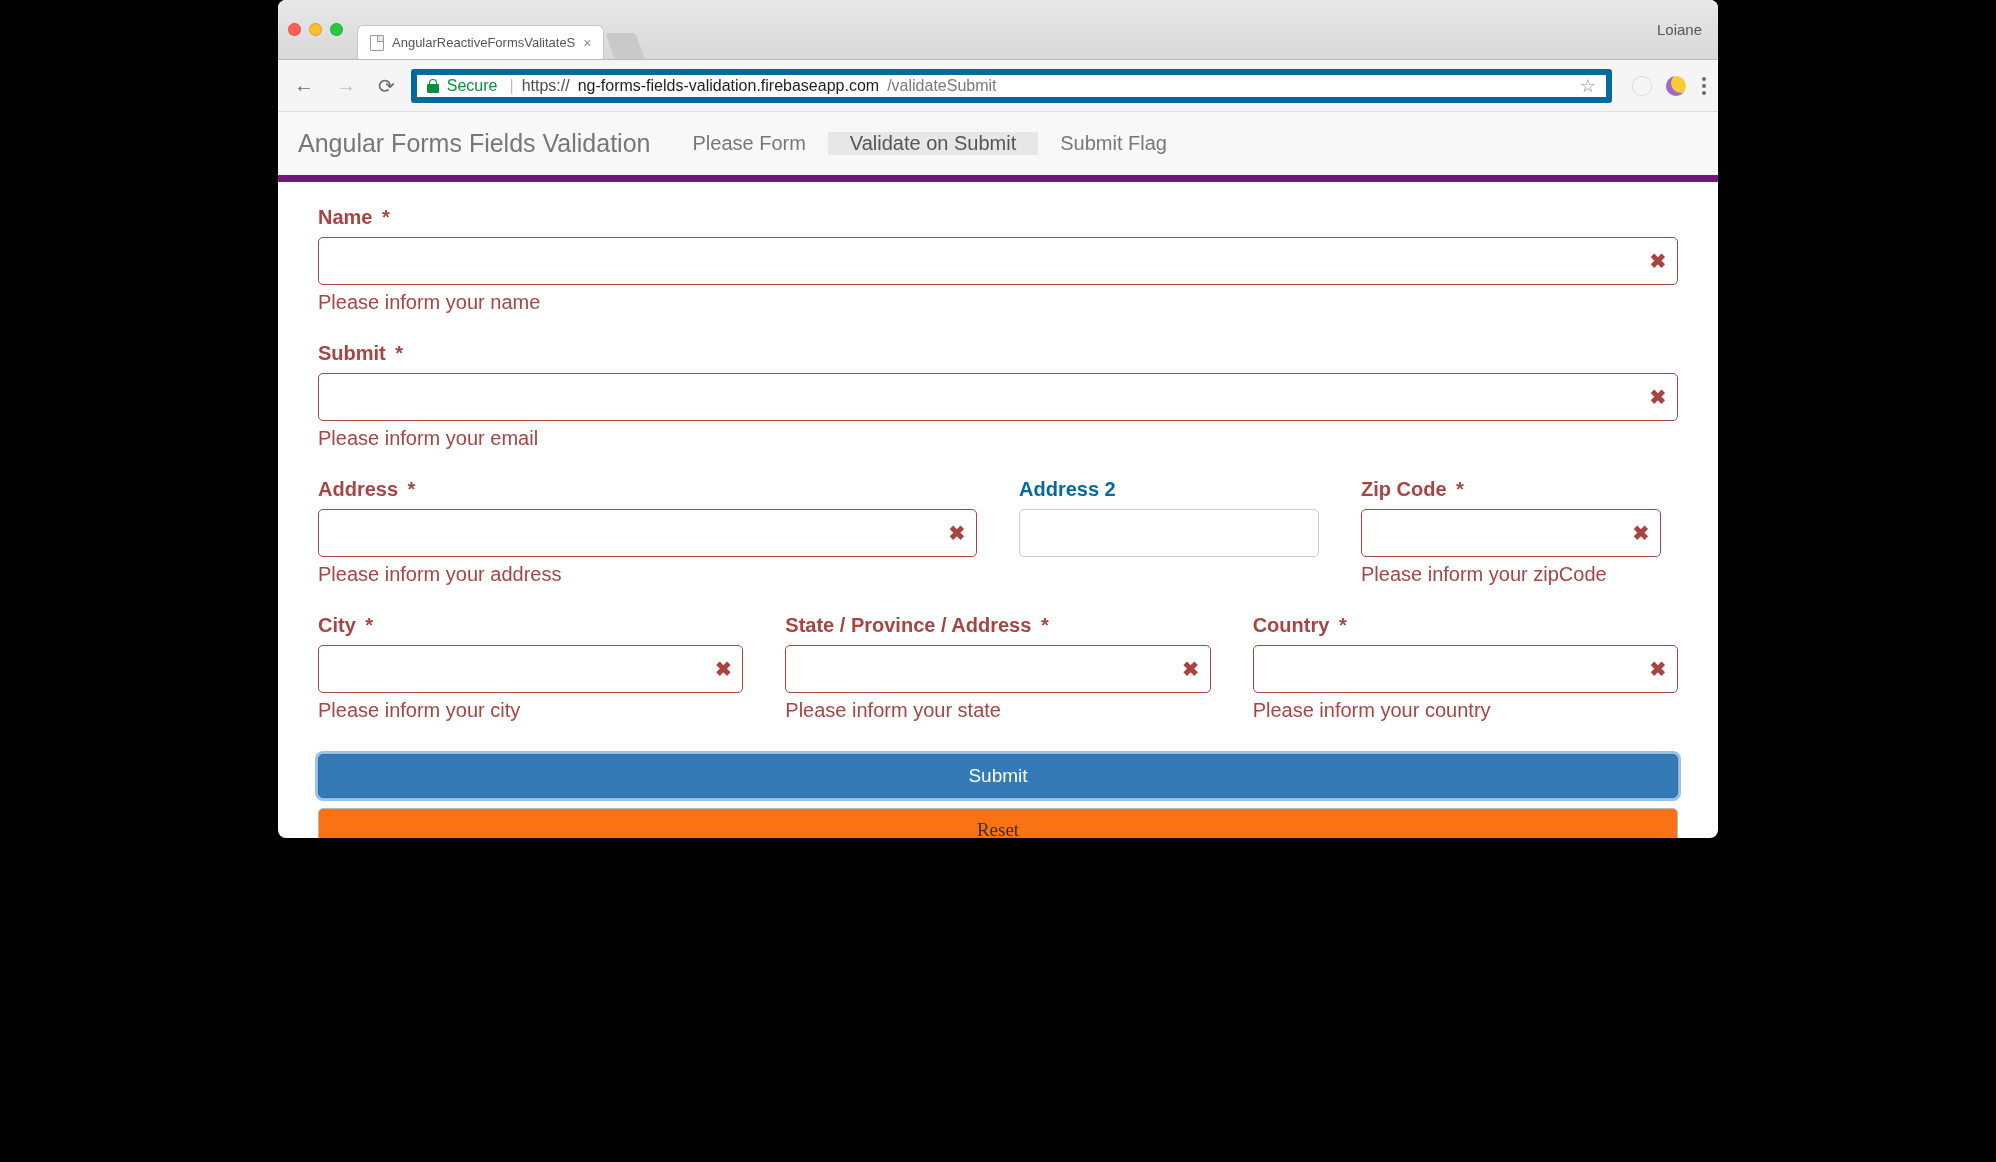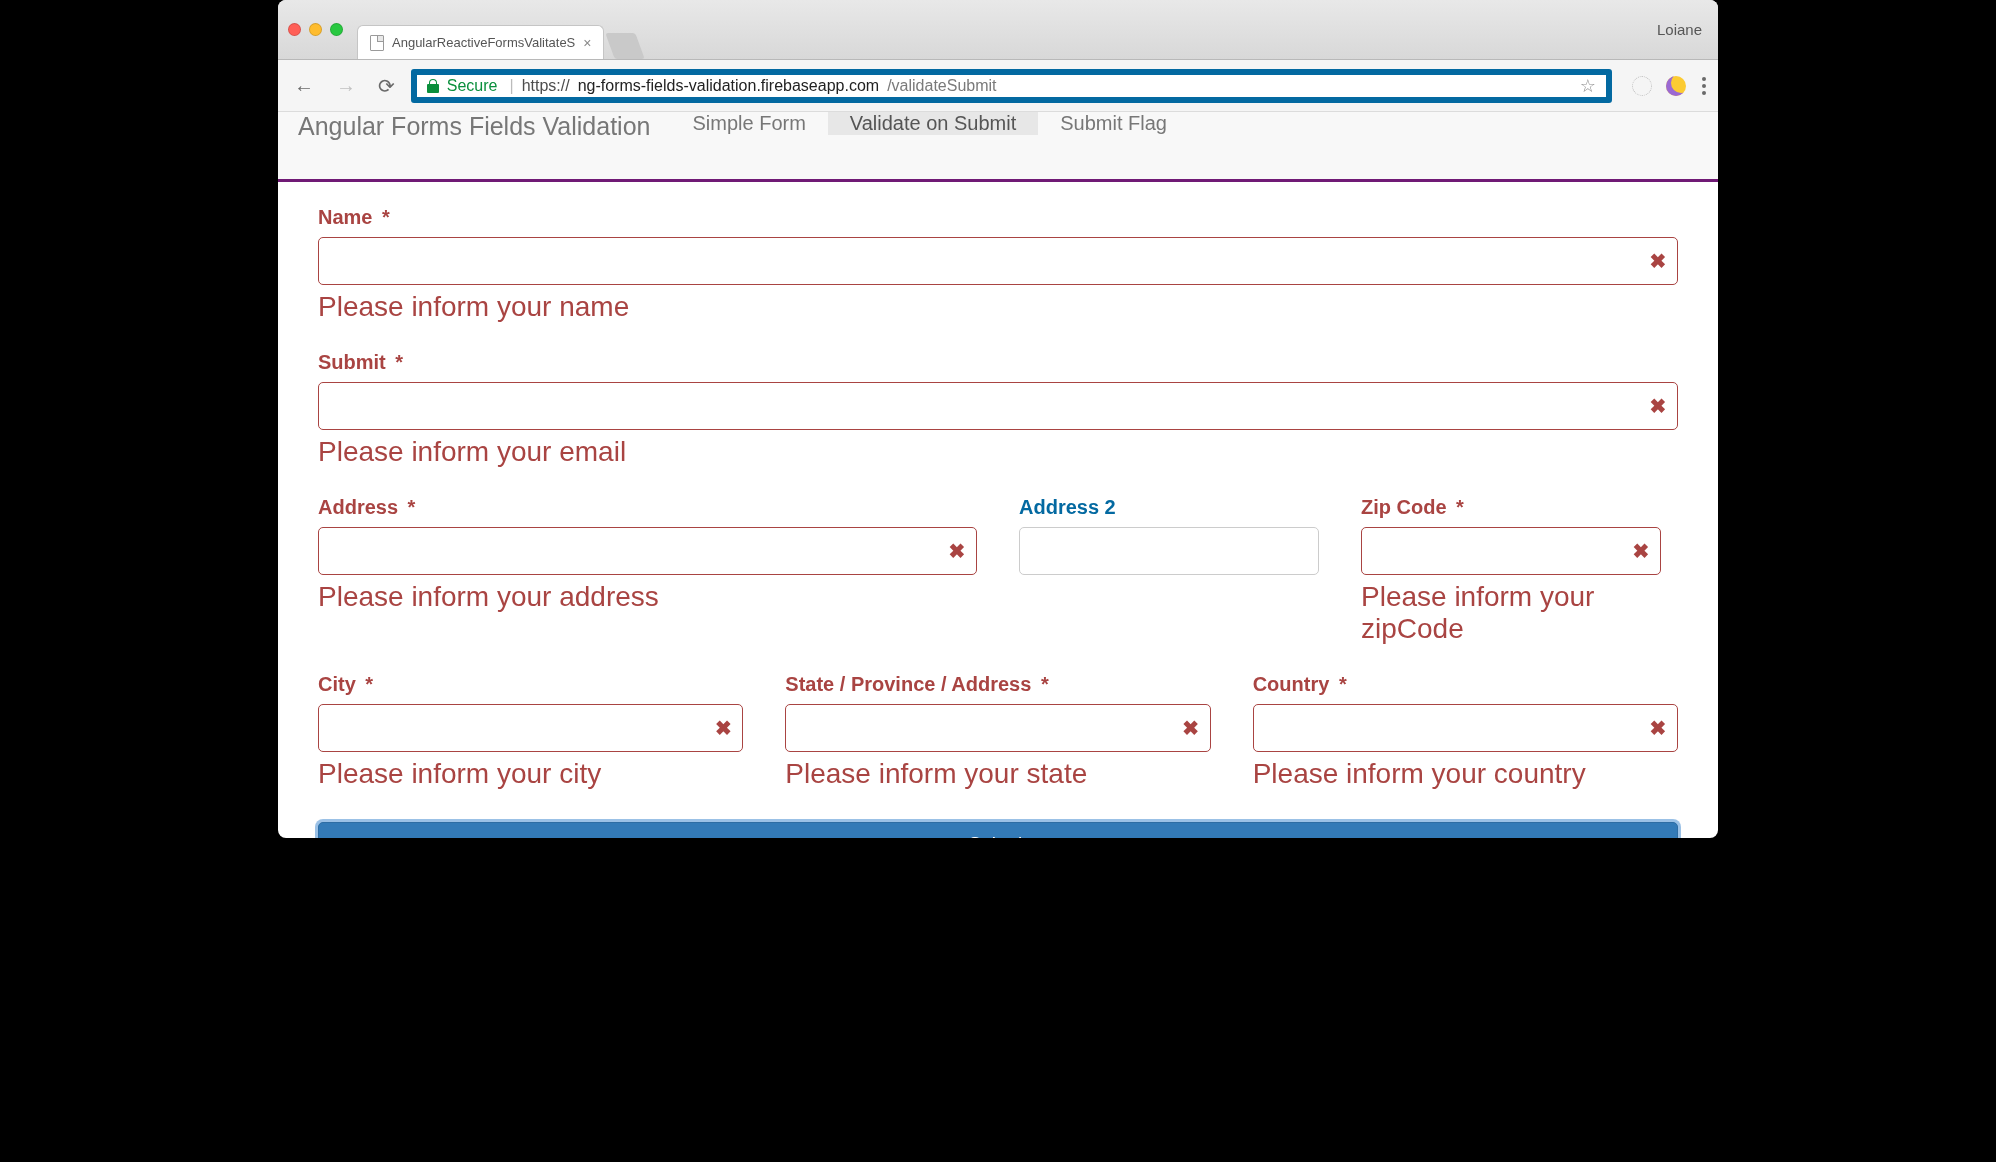--- a/index.html
+++ b/index.html
@@ -47,21 +47,21 @@
   .url-path { color:#7a7a7a; }
   .omnibox-star { margin-left:auto; color:#8f8f8f; font-size:18px; }
   .right-icons { display:flex; align-items:center; gap:14px; padding-left:10px; }
   .circle-icon { width:20px; height:20px; border-radius:50%; }
   .dashed-circle { border:1.5px dotted #bdbdbd; }
   .moon { background:#fccb32; box-shadow: inset 5px -3px 0 0 #9b69d3; }
   .kebab { display:flex; flex-direction:column; gap:3px; padding:2px; }
   .kebab span { width:4px; height:4px; background:#6a6a6a; border-radius:50%; }
 
   
-  .app-nav { background:#f8f8f8; border-bottom:3px solid #701a75; height:70px; display:flex; align-items:flex-start; }
+  .app-nav { background:#f8f8f8; border-bottom:7px solid #701a75; height:70px; display:flex; align-items:center; }
   .brand { display:flex; align-items:center; padding: 0 20px; font-size: 25px; color:#777; }
   .nav-items { display:flex; }
   .nav-item { display:flex; align-items:center; padding:0 22px; font-size:20px; color:#777; cursor:pointer; }
   .nav-item.active { background:#e7e7e7; color:#555; }
 
   
   .page { padding: 24px 40px; }
   .form-row { display:flex; gap: 42px; }
   .form-group { flex:1; margin-bottom: 28px; }
   .form-group.error .control-label { color:#a94442; }
@@ -76,21 +76,21 @@
   .form-control {
     width:100%; height:48px; border:1px solid #ccc; border-radius:5px;
     padding: 6px 40px 6px 14px; font-size:18px; background:#fff; color:#555;
   }
   .x-icon {
     display:none; position:absolute; right:10px; top:50%; transform:translateY(-50%);
     width:20px; height:20px; align-items:center; justify-content:center;
     color:#a94442; font-weight:900; font-size:22px; line-height:1;
   }
   .x-icon::before { content:"✖"; font-size:20px; }
-  .help-block { display:none; font-size:28px; margin-top:6px; }
+  .help-block { display:none; font-size:20px; margin-top:6px; }
 
   .btn-row { display:flex; gap:10px; margin-top:4px;flex-direction:column; }
   .btn { display:inline-flex; align-items:center; justify-content:center; height:44px; padding:0 18px; font-size:19px; border-radius:5px; border:1px solid transparent; cursor:pointer; }
   .btn-primary { background:#337ab7; color:#fff; border-color:#2e6da4; box-shadow:0 0 0 3px rgba(56,132,205,.5); }
   .btn-default { background:#f97316; color:#333; border-color:#bbb;font-family:Liberation Serif, serif; }
 
   
   .col-6 { flex: 0 0 calc(50% - 21px); }
   .col-3a { flex: 0 0 300px; }
   .col-3b { flex: 0 0 300px; }
@@ -140,21 +140,21 @@
           <span></span>
           <span></span>
           <span></span>
         </div>
     </div>
   </div>
 
   <div class="app-nav">
     <div class="brand">Angular Forms Fields Validation</div>
     <div class="nav-items">
-      <div class="nav-item">Simple Form</div>
+      <div class="nav-item">Please Form</div>
       <div class="nav-item active">Validate on Submit</div>
       <div class="nav-item">Submit Flag</div>
     </div>
   </div>
 
   <div class="page">
 
     <div class="form-group error">
       <label class="control-label"><span>Name</span> <span class="req">*</span></label>
       <div class="input-wrap">

